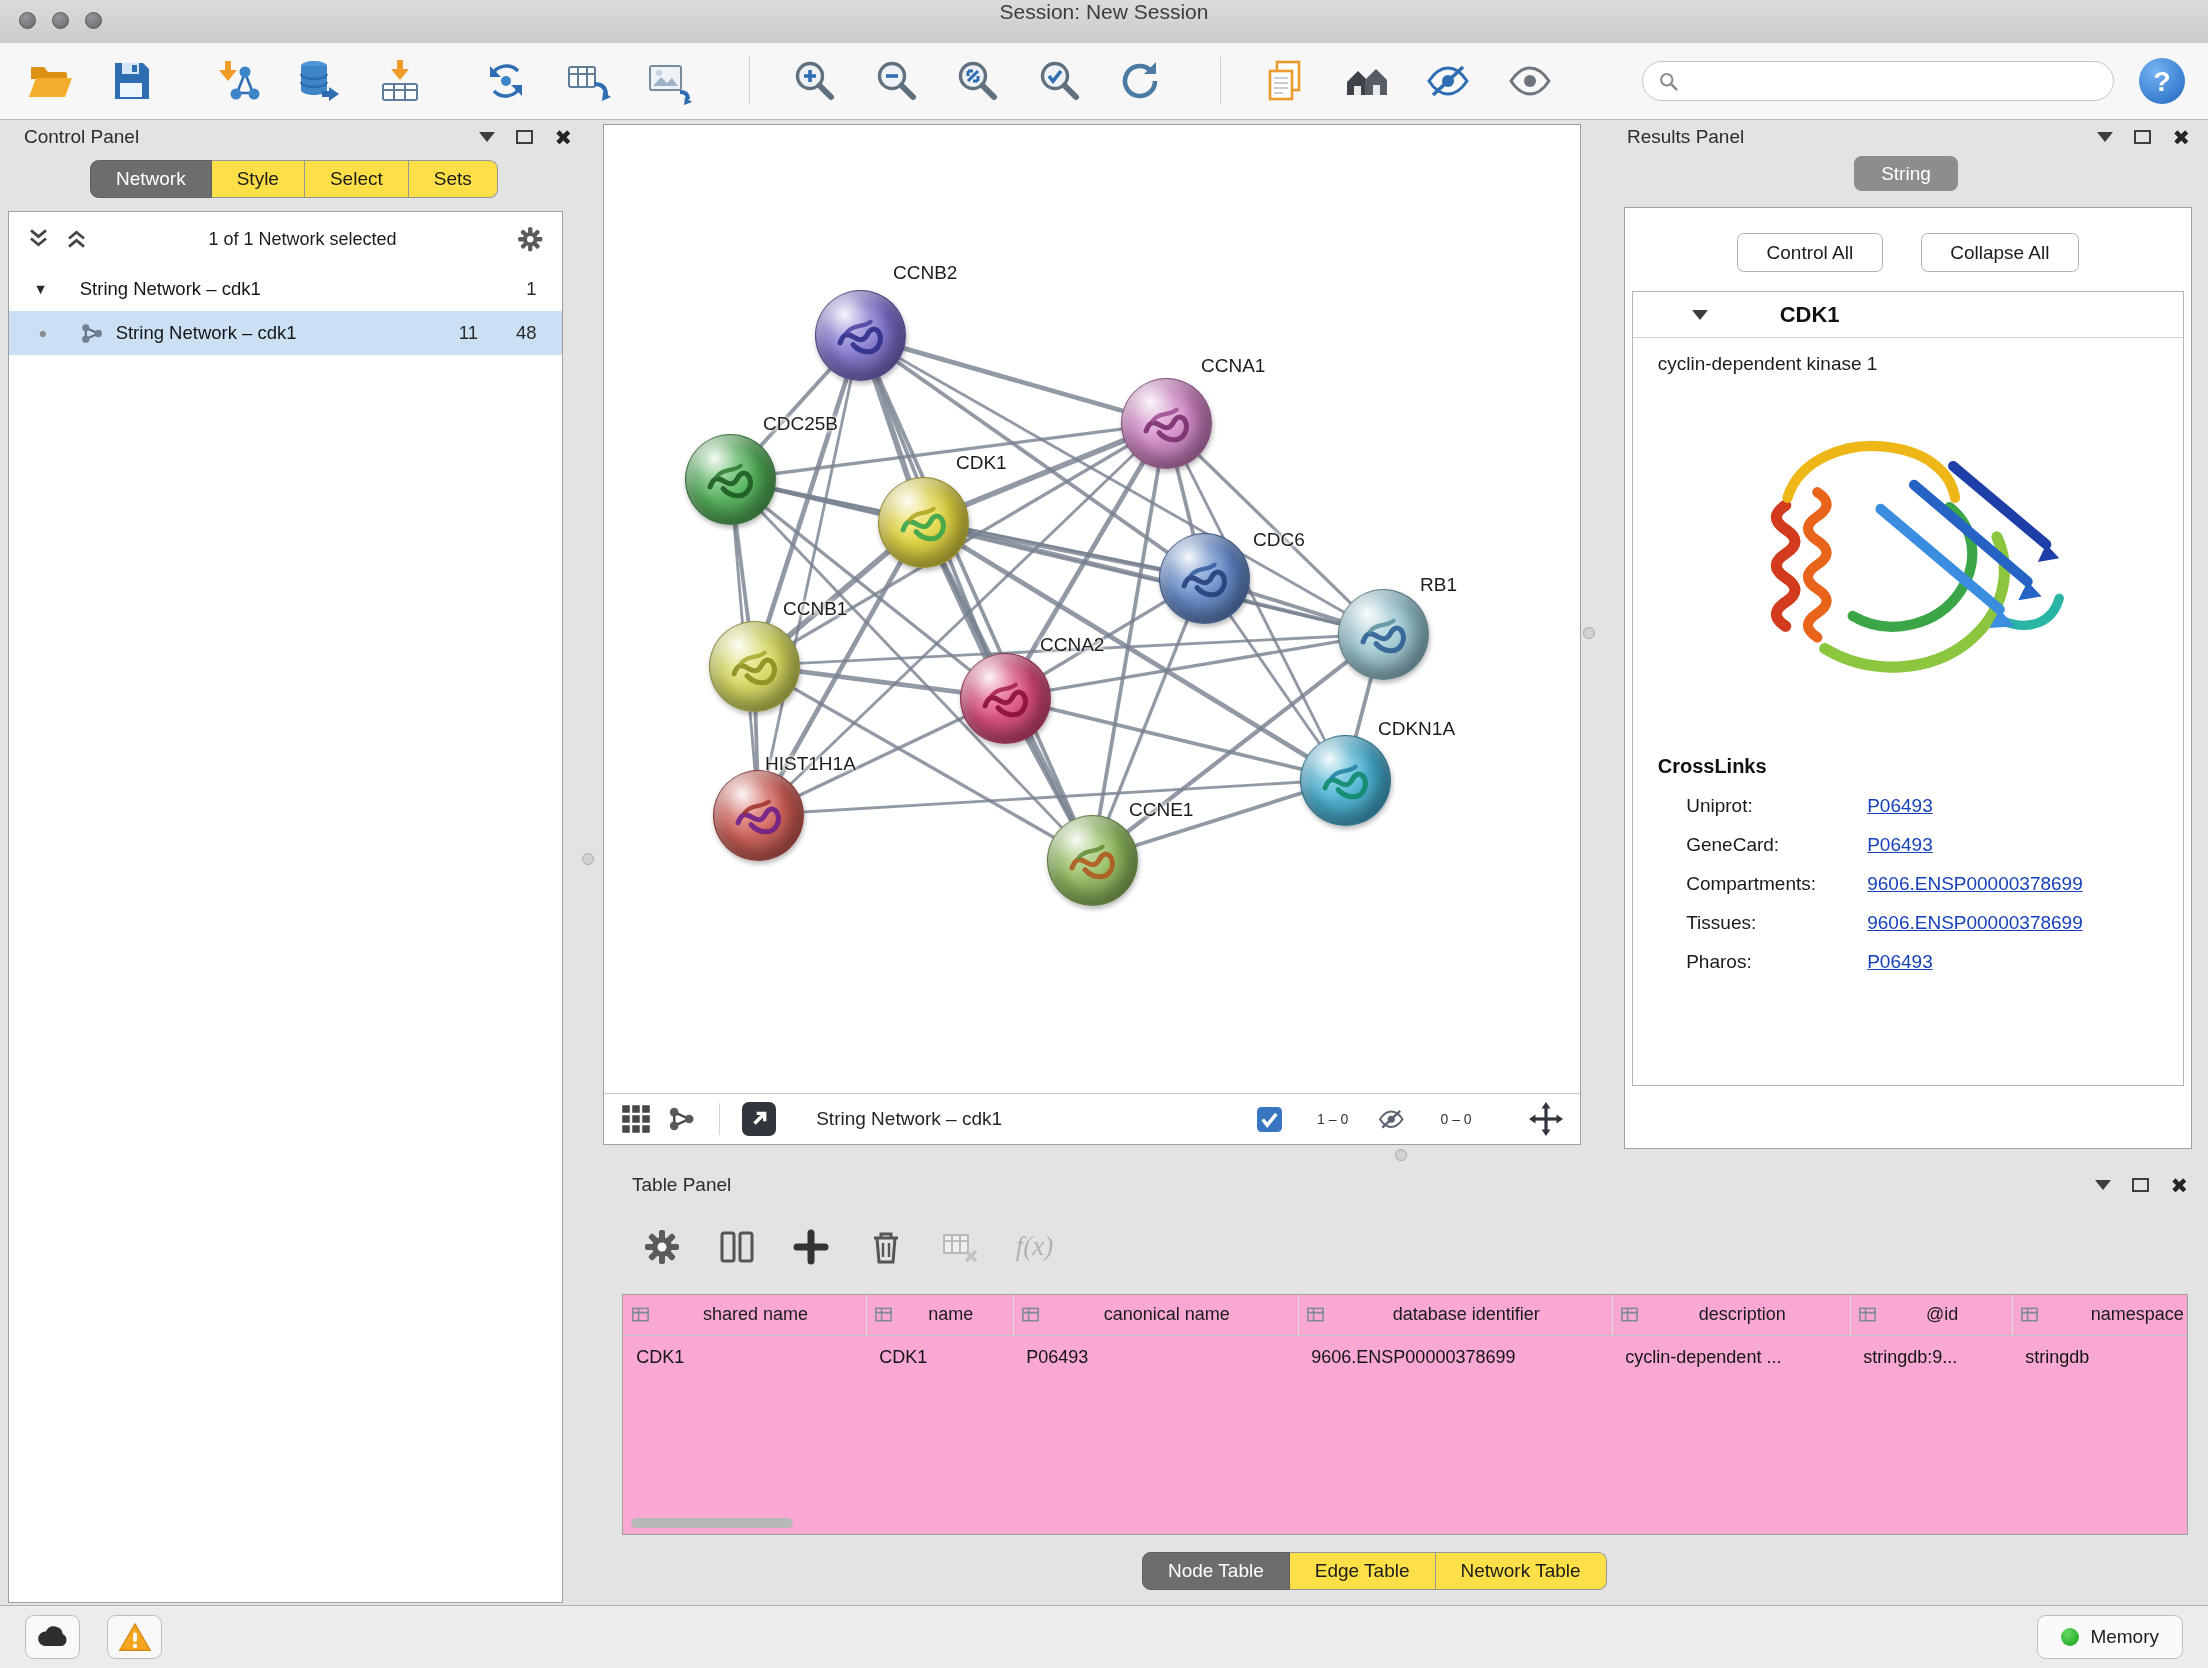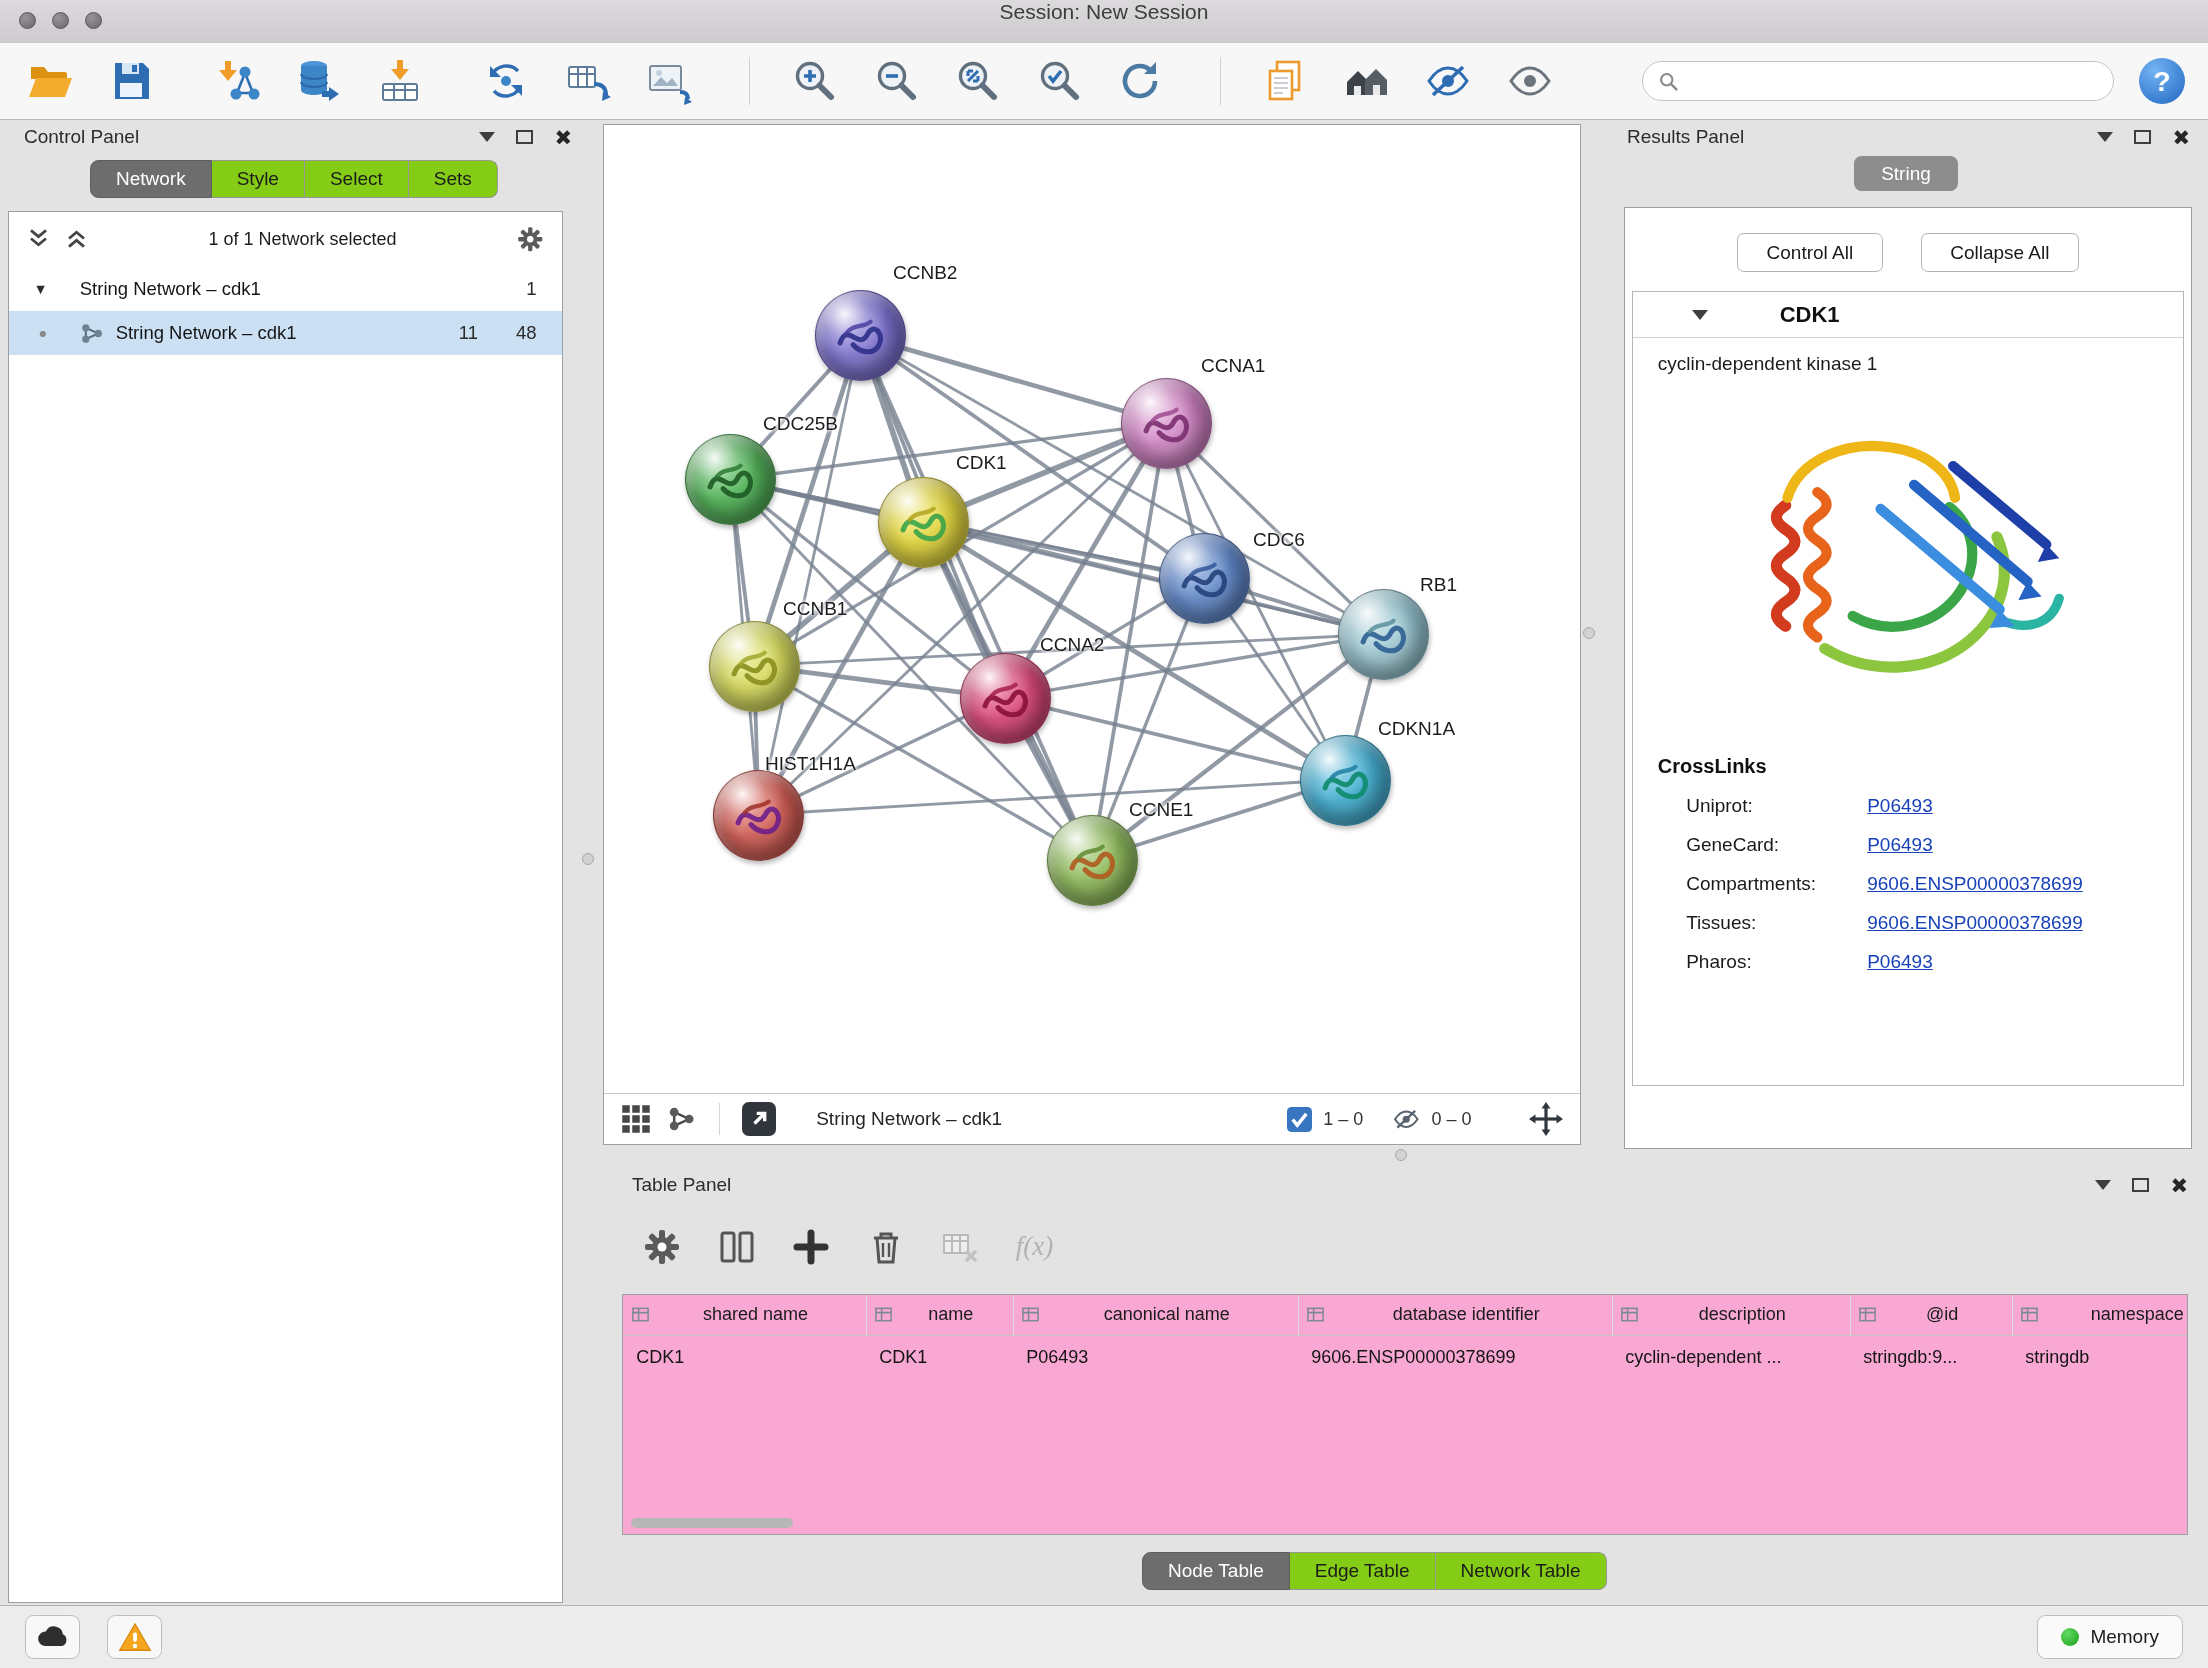--- a/index.html
+++ b/index.html
@@ -32,21 +32,21 @@
   
   .panel-title{font-size:19px;color:#2c2c2c;}
   .hdr-icons{margin-left:auto;display:flex;align-items:center;gap:21px;}
   .tri-down{width:0;height:0;border-left:8.6px solid transparent;border-right:8.6px solid transparent;
     border-top:10.5px solid #3e3e3e;}
   .float-ic{width:17px;height:14.3px;border:2.4px solid #3e3e3e;background:transparent;}
   .close-ic{font-size:21px;font-weight:bold;color:#262626;line-height:1;}
 
   
   .seg{display:flex;height:38px;}
-  .seg .tab{border:1px solid #979797;border-left:none;background:#84cc16;color:#1c1c1c;font-size:19px;
+  .seg .tab{border:1px solid #979797;border-left:none;background:#fde047;color:#1c1c1c;font-size:19px;
     display:flex;align-items:center;justify-content:center;padding:0 25px;}
   .seg .tab:first-child{border-left:1px solid #979797;border-radius:8.6px 0 0 8.6px;}
   .seg .tab:last-child{border-radius:0 8.6px 8.6px 0;}
   .seg .tab.selected{background:#6d6d6d;color:#fff;border-color:#5e5e5e;}
 
   
   .cp-header{position:absolute;left:24px;top:126px;width:548px;display:flex;align-items:center;}
   .cp-tabs{position:absolute;left:90px;top:160px;}
   .cp-box{position:absolute;left:7.6px;top:211px;width:555px;height:1392px;background:#fff;
     border:1px solid #9f9f9f;}
@@ -71,21 +71,21 @@
     box-shadow:inset -8.6px -12.4px 21px rgba(0,0,0,.38),inset 3.8px 5.7px 11.4px rgba(255,255,255,.45),
       1px 2.9px 5.7px rgba(0,0,0,.28);}
   .net-node svg{width:100%;height:100%;}
   .net-node-label{position:absolute;font-size:19px;color:#1c1c1c;
     text-shadow:0 0 4.8px #fff,0 0 4.8px #fff,0 0 2.9px #fff;white-space:nowrap;}
   .net-toolbar{position:absolute;left:0;right:0;bottom:0;height:51px;border-top:1px solid #c6c6c6;
     background:#fff;display:flex;align-items:center;padding:0 17px;gap:15px;}
   .nt-sep{width:1px;height:32px;background:#d5d5d5;margin:0 7.6px;}
   .nt-title{font-size:19px;color:#262626;margin-left:25px;}
   .nt-right{margin-left:auto;display:flex;align-items:center;gap:11.4px;}
-  .nt-counter{font-size:18px;color:#333;}
+  .nt-counter{font-size:14px;color:#333;margin-left:24px;}
 
   
   .rp-header{position:absolute;left:1627px;top:126px;width:563px;display:flex;align-items:center;}
   .rp-pill-wrap{position:absolute;left:1620px;top:156px;width:572px;display:flex;justify-content:center;}
   .pill{background:#8d8d8d;color:#fff;font-size:19px;padding:6.7px 27px;border-radius:7.6px;}
   .rp-box{position:absolute;left:1624px;top:207px;width:568px;height:942px;background:#fff;
     border:1px solid #9f9f9f;}
   .rp-buttons{display:flex;justify-content:center;gap:38px;margin-top:25px;}
   .btn{border:1px solid #b2b2b2;background:#fff;border-radius:6.7px;font-size:19px;color:#1a1a1a;
     padding:7.6px 28.5px;}

